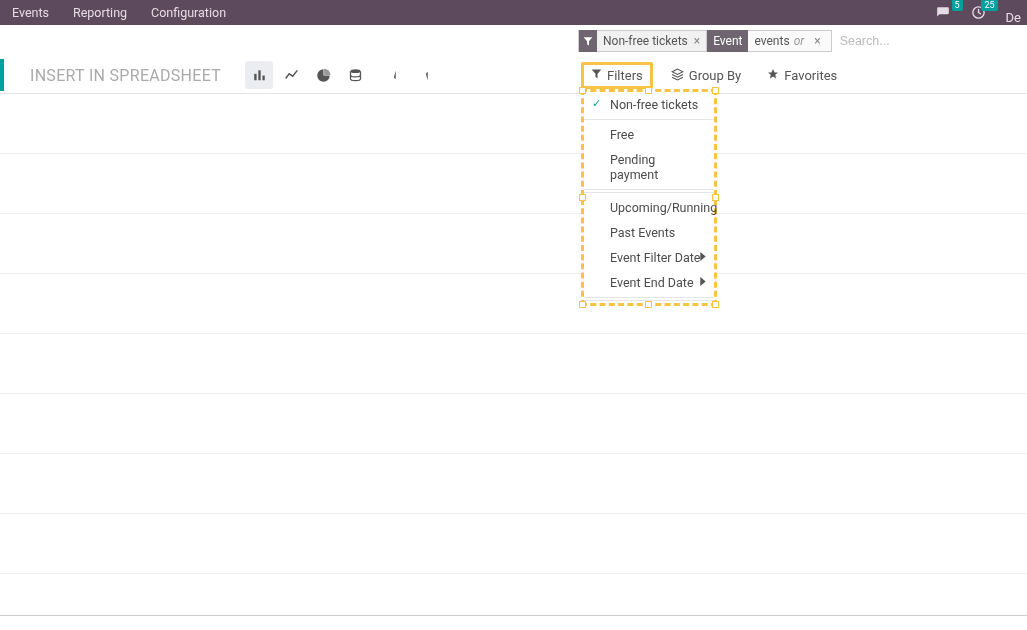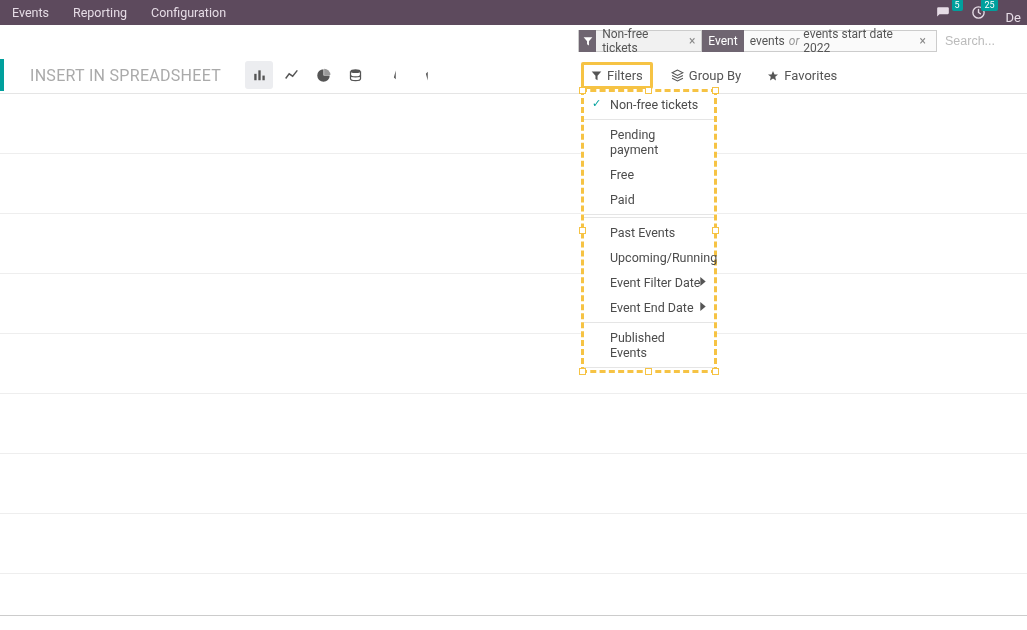--- a/index.html
+++ b/index.html
@@ -29,21 +29,21 @@
   
   .cp-row { height: 37px; border-bottom: 1px solid #e5e5e5; display: flex; align-items: center; position: relative; }
   .teal-bar { width: 4px; height: 32px; background: #00a09d; margin-right: 18px; align-self: center; }
   .insert-btn { color: #aaa; font-size: 16px; letter-spacing: 0.3px; padding: 0 8px; cursor: pointer; }
   .chart-icons { display: flex; gap: 4px; margin-left: 16px; align-items: center; }
   .ci { width: 28px; height: 28px; display: flex; align-items: center; justify-content: center; color: #666; cursor: pointer; border-radius: 3px; }
   .ci.active { background: #ecedf0; }
   .groupsep { width: 8px; }
 
   .search-buttons { position: absolute; left: 581px; top: 0; height: 37px; display: flex; align-items: center; gap: 10px; }
-  .sb { display: inline-flex; align-items: center; gap: 5px; padding: 5px 8px; font-size: 13px; color: #555; cursor: pointer; }
+  .sb { display: inline-flex; align-items: flex-start; gap: 5px; padding: 5px 8px; font-size: 13px; color: #555; cursor: pointer; }
   .sb.filters { border: 3px solid #f6c344; border-radius: 2px; padding: 3px 7px; }
 
   
   .dropdown-wrap { position: absolute; left: 581px; top: 89px; border: 3px dashed #f6c344; background: #fff; width: 136px; }
   .dd-item { padding: 5px 12px 5px 26px; font-size: 12.5px; color: #4c4c4c; cursor: pointer; position: relative; }
   .dd-item.checked::before { content: "✓"; position: absolute; left: 8px; top: 5px; color: #00a09d; font-size: 11px; }
   .dd-sep { border-top: 1px solid #e5e5e5; margin: 2px 0; }
   .dd-item .caret-r { position: absolute; right: 8px; top: 7px; color: #666; }
   .dd-item .caret-r svg { display: block; }
 
@@ -100,21 +100,20 @@
         </svg>
     </span>
     <span class="chip-text">Non-free tickets</span>
     <span class="chip-close">×</span>
   </div>
   <div class="facet-chip">
     <span class="facet-label">Event</span>
     <span class="facet-values">
       <span>events</span>
       <span class="or">or</span>
-      <span>events start date 2022</span>
       <span class="chip-close" style="margin-left:4px;">×</span>
     </span>
   </div>
   <input class="search-input" placeholder="Search..." style="">
 </div>
 
 <div class="cp-row">
   <div class="teal-bar"></div>
   <div class="insert-btn">INSERT IN SPREADSHEET</div>
   <div class="chart-icons">
@@ -194,33 +193,31 @@
   <div class="handle h-tl"></div>
     <div class="handle h-tm"></div>
     <div class="handle h-tr"></div>
   <div class="handle h-ml"></div>
     <div class="handle h-mr"></div>
   <div class="handle h-bl"></div>
     <div class="handle h-bm"></div>
     <div class="handle h-br"></div>
 <div class="dd-item checked"><span>Non-free tickets</span></div>
     <div class="dd-sep"></div>
+    <div class="dd-item"><span>Free</span></div>
     <div class="dd-item"><span>Pending payment</span></div>
-    <div class="dd-item"><span>Free</span></div>
-    <div class="dd-item"><span>Paid</span></div>
-    <div class="dd-sep"></div>
-    <div class="dd-sep"></div>
+    <div class="dd-sep"></div>
+    <div class="dd-sep"></div>
+    <div class="dd-item"><span>Upcoming/Running</span></div>
     <div class="dd-item"><span>Past Events</span></div>
-    <div class="dd-item"><span>Upcoming/Running</span></div>
     <div class="dd-item"><span>Event Filter Date</span><span class="caret-r">
         <svg width="6" height="9" viewBox="0 0 6 10" fill="#555">
           <path d="M0 0l6 5-6 5z"></path>
         </svg>
       </span></div>
     <div class="dd-item"><span>Event End Date</span><span class="caret-r">
         <svg width="6" height="9" viewBox="0 0 6 10" fill="#555">
           <path d="M0 0l6 5-6 5z"></path>
         </svg>
       </span></div>
     <div class="dd-sep"></div>
-    <div class="dd-item"><span>Published Events</span></div>
     <div class="dd-sep"></div>
   </div>
 
 </body></html>

